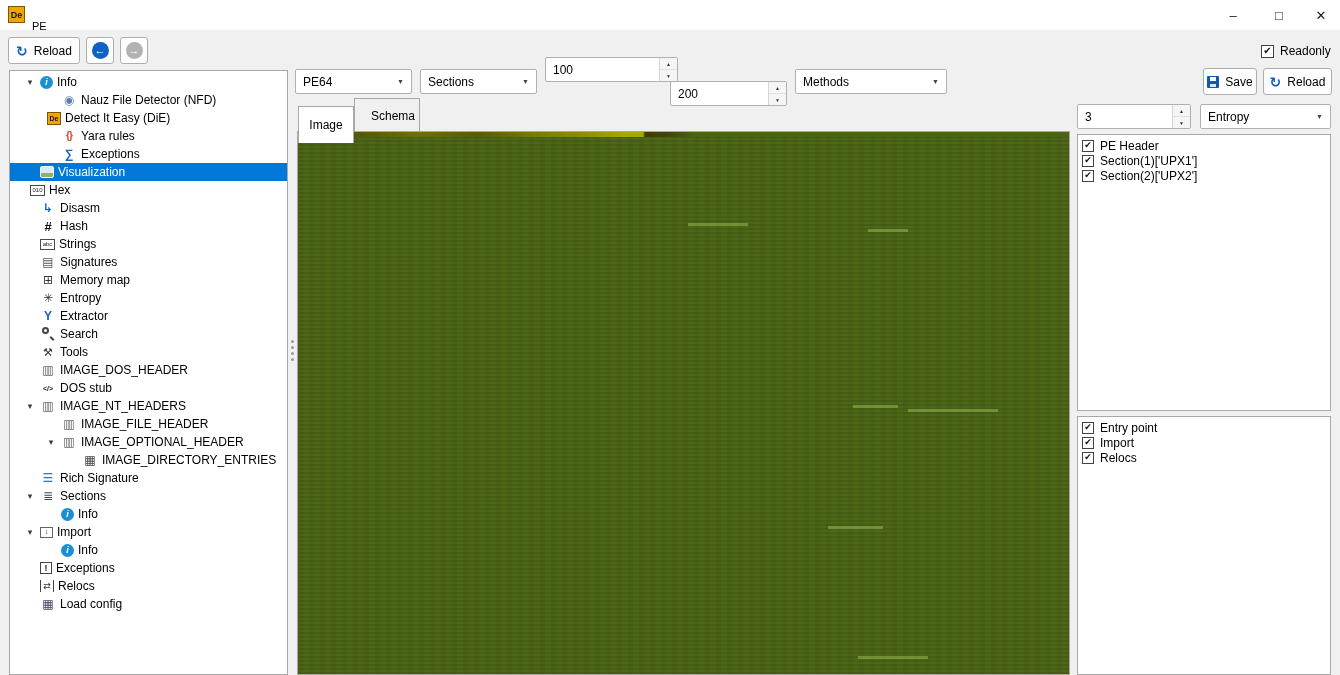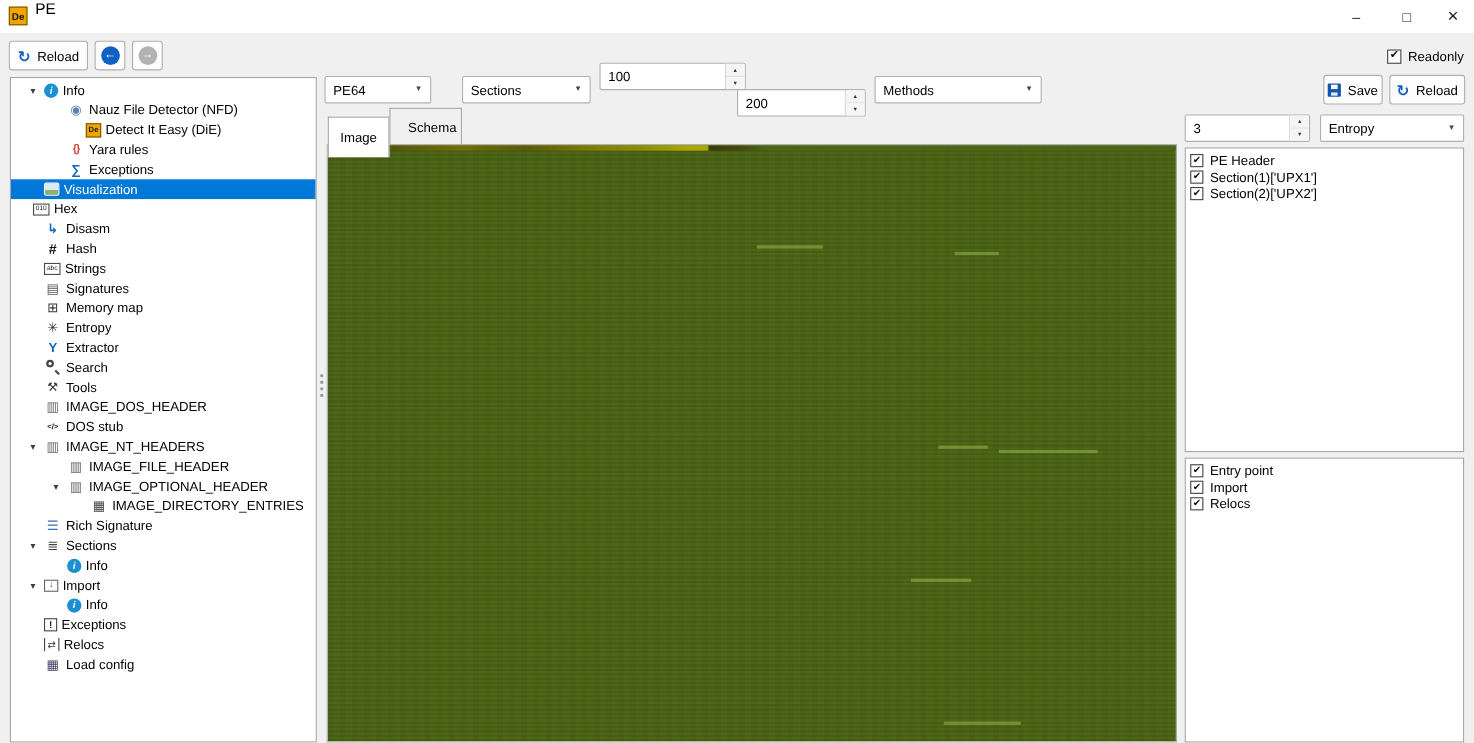--- a/index.html
+++ b/index.html
@@ -6,21 +6,21 @@
   body{
     width:1340px;height:675px;position:relative;overflow:hidden;
     background:#f0f0f0;color:#000;
     font-family:"Liberation Sans","DejaVu Sans",sans-serif;font-size:12px;
   }
   
   .titlebar{position:absolute;left:0;top:0;width:1340px;height:30px;background:#ffffff;}
   .app-icon{position:absolute;left:8px;top:6px;width:17px;height:17px;background:#f0a500;
     border:1px solid #7a5800;color:#151515;font-weight:bold;font-size:9px;
     display:flex;align-items:center;justify-content:center;box-sizing:border-box;}
-  .title-text{position:absolute;left:32px;top:0;font-size:14px;}
+  .title-text{position:absolute;left:32px;top:20px;font-size:11px;}
   .win-controls{position:absolute;right:0;top:0;height:30px;display:flex;}
   .win-btn{width:46px;height:30px;display:flex;align-items:center;justify-content:center;
     font-size:13px;color:#1a1a1a;background:transparent;}
   .win-btn.close{width:38px;}
   
   .btn{position:absolute;height:27px;display:flex;align-items:center;justify-content:center;gap:6px;
     background:#fdfdfd;border:1px solid #aeaeae;border-radius:3px;box-sizing:border-box;}
   .btn .blue{color:#1060c0;font-weight:bold;font-size:14px;line-height:1;}
   .circle-ic{width:17px;height:17px;border-radius:50%;color:#fff;display:flex;align-items:center;
     justify-content:center;font-size:11px;font-weight:bold;line-height:1;}
@@ -154,21 +154,21 @@
       <div class="trow" style="padding-left: 10px;">
         <span class="texp">▾</span>
         <span class="ti ic-info">i</span>
         <span class="tlabel">Info</span>
       </div>
       <div class="trow" style="padding-left: 31px;">
         <span class="texp"></span>
         <span class="ti ic-nfd">◉</span>
         <span class="tlabel">Nauz File Detector (NFD)</span>
       </div>
-      <div class="trow" style="padding-left: 48px;">
+      <div class="trow" style="padding-left: 17px;">
         <span class="texp"></span>
         <span class="ti ic-die">De</span>
         <span class="tlabel">Detect It Easy (DiE)</span>
       </div>
       <div class="trow" style="padding-left: 31px;">
         <span class="texp"></span>
         <span class="ti ic-yara">{}</span>
         <span class="tlabel">Yara rules</span>
       </div>
       <div class="trow" style="padding-left: 31px;">
@@ -303,21 +303,21 @@
       </div>
     </div>
 </div>
 <div class="split-dots">
     <i></i>
     <i></i>
     <i></i>
     <i></i>
   </div>
 
-<div class="combo" style="left:295px;top:69px;width:97px;align-items:center;">
+<div class="combo" style="left:295px;top:69px;width:117px;align-items:center;">
   <span class="val">PE64</span>
   <span class="arr">▼</span>
 </div>
 <div class="combo" style="left:420px;top:69px;width:117px;">
   <span class="val">Sections</span>
   <span class="arr">▼</span>
 </div>
 <div class="spin" style="left:545px;top:57px;width:133px;justify-content:space-between;">
   <span class="val">100</span>
   <span class="spin-btns">

